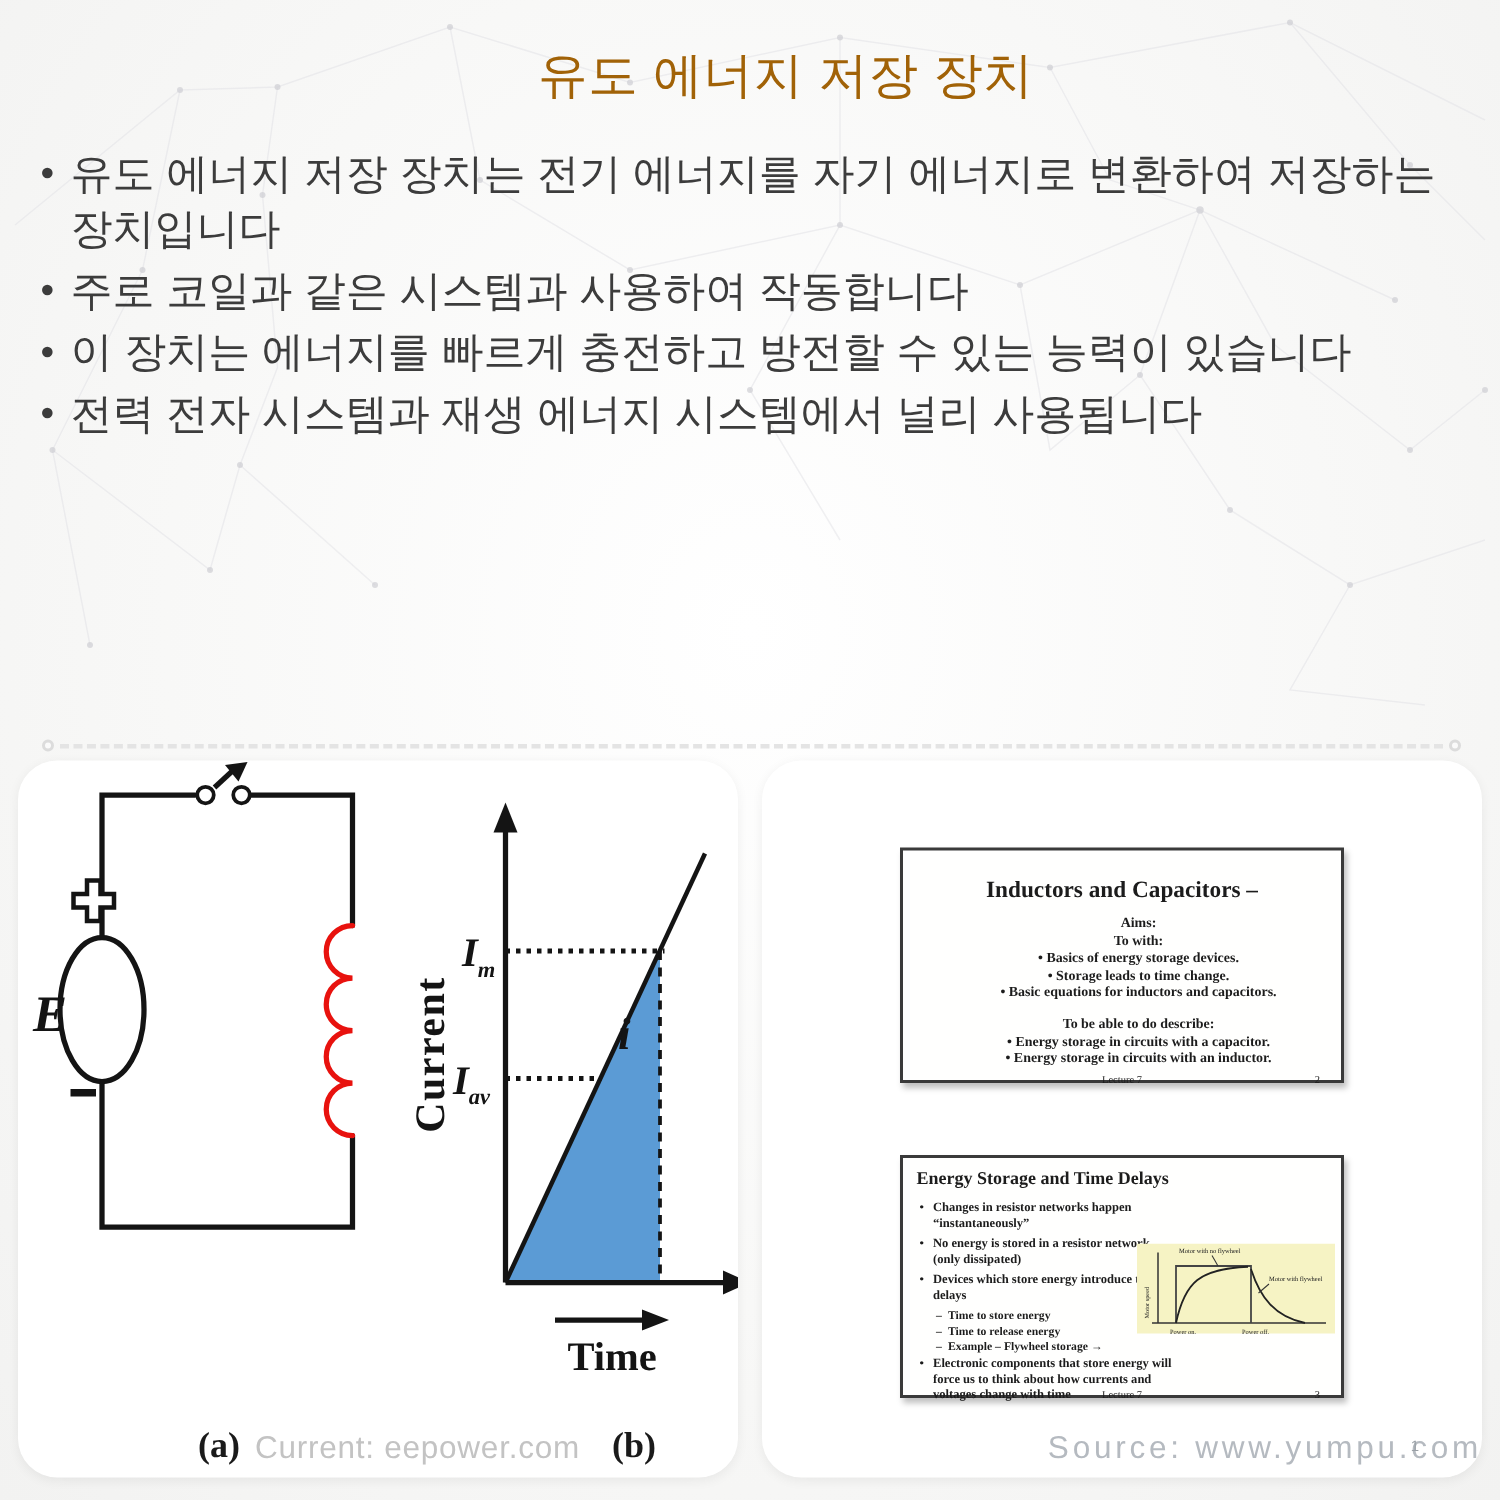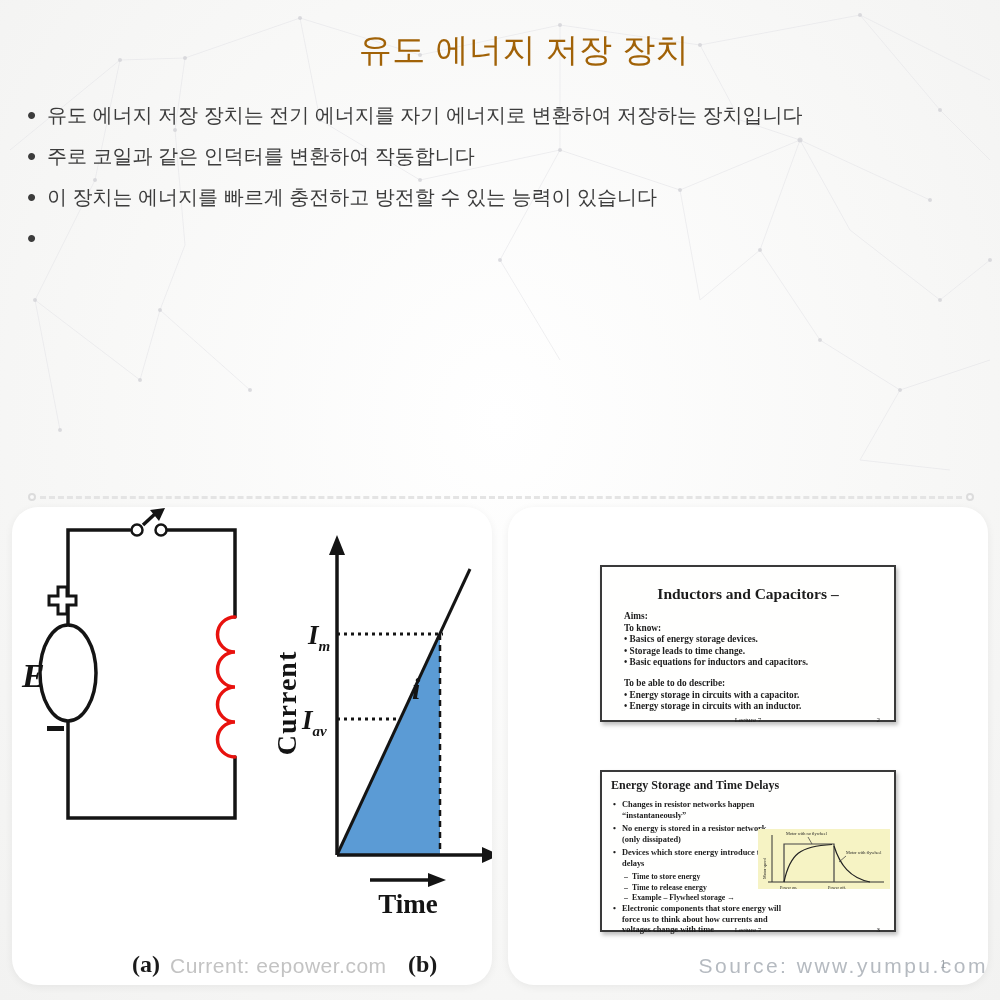--- a/index.html
+++ b/index.html
@@ -14,21 +14,21 @@
   
   .page-title {
     position: absolute; top: 28px; left: 0; width: 1000px;
     text-align: center; font-size: 33px; font-weight: 400; color: #a16207;
     letter-spacing: 0.5px;
     margin-left: 24px;
   }
   .bullets { position: absolute; top: 97px; left: 27px; width: 945px; }
   .bullet-item { display: flex; align-items: flex-start; margin-bottom: 4px; }
   .bm { width: 20px; flex: 0 0 20px; font-size: 26px; line-height: 37px; color: #3c3c3c; text-align: left; }
-  .bt { font-size: 20px; line-height: 37px; color: #3c3c3c; }
+  .bt { font-size: 28px; line-height: 37px; color: #3c3c3c; }
 
   
   .divider {
     position: absolute; top: 491px; left: 28px; width: 946px;
     display: flex; align-items: center; height: 12px;
   }
   .knob {
     width: 8px; height: 8px; border-radius: 50%;
     border: 2px solid #dcdcdc; background: #fafafa; flex: 0 0 auto;
   }
@@ -53,21 +53,21 @@
   
   .slide {
     position: absolute; left: 92px; width: 296px; background: #fffffe;
     border: 2px solid #3a3a3a; box-shadow: 2px 3px 4px rgba(0,0,0,0.25);
     font-family: "Liberation Serif", serif; color: #1c1c1c;
   }
   .slide1 { top: 58px;  height: 157px; }
   .slide2 { top: 263px; height: 162px; }
 
   .s1-title { text-align: center; font-weight: 700; font-size: 15.5px; line-height: 1.25; padding-top: 17px; }
-  .s1-body  { padding: 8px 0 0 22px; font-weight: 700; font-size: 9.3px; line-height: 1.23; }
+  .s1-body  { padding: 8px 0 0 22px; font-weight: 700; font-size: 9.3px; line-height: 1.23; text-align: center; }
   .s1-gap   { height: 10px; }
   .s1-footer { position: absolute; bottom: 4px; left: 0; width: 100%; font-size: 7px; }
   .s1-footer .fc { position: absolute; left: 0; width: 100%; text-align: center; }
   .s1-footer .pg { position: absolute; right: 14px; }
 
   .s2-title { font-weight: 700; font-size: 12px; padding: 6px 0 0 9px; }
   .s2-content { position: relative; padding: 7px 0 0 9px; }
   .s2-col { width: 172px; font-weight: 700; font-size: 8.4px; line-height: 1.25; }
   .s2-row { display: flex; margin-bottom: 3px; }
   .s2-row .m  { flex: 0 0 11px; padding-left: 2px; }
@@ -136,28 +136,29 @@
 
 <h1 class="page-title">유도 에너지 저장 장치</h1>
 
 <div class="bullets">
   <div class="bullet-item">
     <span class="bm">•</span>
     <span class="bt">유도 에너지 저장 장치는 전기 에너지를 자기 에너지로 변환하여 저장하는 장치입니다</span>
   </div>
   <div class="bullet-item">
     <span class="bm">•</span>
-    <span class="bt">주로 코일과 같은 인덕터를 변환하여 작동합니다</span>
+    <span class="bt">주로 코일과 같은 시스템과 사용하여 작동합니다</span>
   </div>
   <div class="bullet-item">
     <span class="bm">•</span>
     <span class="bt">이 장치는 에너지를 빠르게 충전하고 방전할 수 있는 능력이 있습니다</span>
   </div>
   <div class="bullet-item">
     <span class="bm">•</span>
+    <span class="bt">전력 전자 시스템과 재생 에너지 시스템에서 널리 사용됩니다</span>
   </div>
 </div>
 
 <div class="divider">
   <span class="knob"></span>
   <span class="dash-line"></span>
   <span class="knob"></span>
 </div>
 
 <div class="card card-left">
@@ -215,21 +216,21 @@
 </div>
 
 <div class="card card-right">
 
   <div class="slide slide1">
     <div class="s1-title">
       <div>Inductors and Capacitors –</div>
     </div>
     <div class="s1-body">
       <div>Aims:</div>
-      <div>To know:</div>
+      <div>To with:</div>
       <div>• Basics of energy storage devices.</div>
       <div>• Storage leads to time change.</div>
       <div>• Basic equations for inductors and capacitors.</div>
       <div class="s1-gap"></div>
       <div>To be able to do describe:</div>
       <div>• Energy storage in circuits with a capacitor.</div>
       <div>• Energy storage in circuits with an inductor.</div>
     </div>
     <div class="s1-footer">
       <span class="fc">Lecture 7</span>

